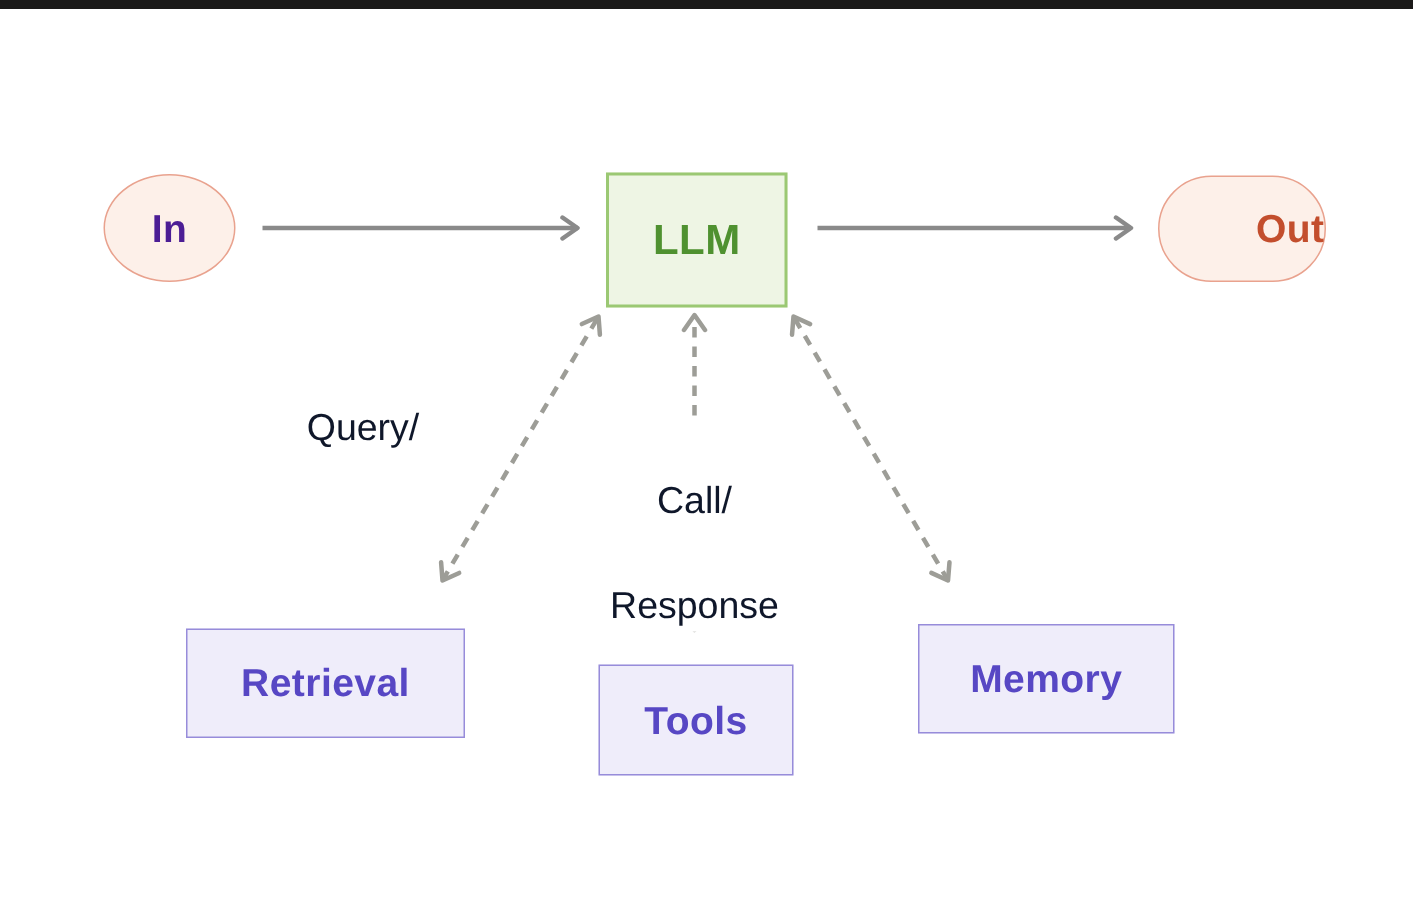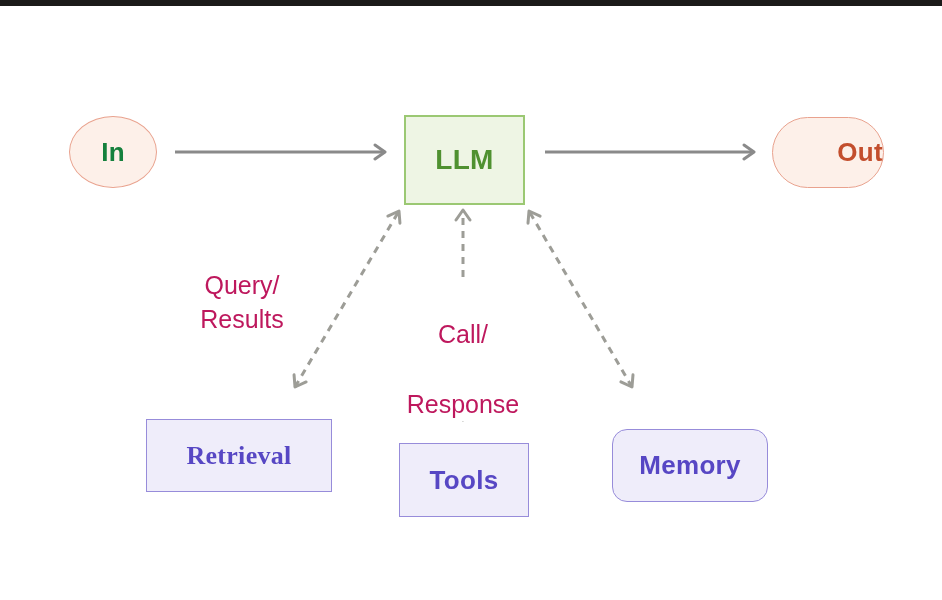--- a/index.html
+++ b/index.html
@@ -16,43 +16,43 @@
   .canvas{position:absolute;left:0;top:0;width:942px;height:600px;}
   .arrows-layer{position:absolute;left:0;top:0;width:942px;height:600px;}
 
   .node{
     position:absolute;display:flex;align-items:center;justify-content:center;
     box-sizing:border-box;font-weight:bold;letter-spacing:.3px;
   }
   .node-in{
     left:69px;top:116px;width:88px;height:72px;
     background:#fdf0e9;border:1.5px solid #e9a28e;border-radius:50%;
-    color:#15803d;font-size:26px;
+    color:#4c1d95;font-size:26px;
   }
   .node-out{
     left:772px;top:117px;width:112px;height:71px;
     background:#fdf0e9;border:1.5px solid #e9a28e;border-radius:36px;
     color:#c34e2d;font-size:26px;justify-content:flex-end;
   }
   .node-llm{
     left:404px;top:115px;width:121px;height:90px;
     background:#eef5e4;border:2px solid #9bc873;
     color:#4f9130;font-size:28px;
   }
   .node-module{
     background:#efedfa;border:1.5px solid #978cda;
     color:#5747c4;font-size:26px;
   }
-  .node-retrieval{left:146px;top:419px;width:186px;height:73px;font-family:Liberation Serif, serif;}
+  .node-retrieval{left:124px;top:419px;width:186px;height:73px;}
   .node-tools{left:399px;top:443px;width:130px;height:74px;}
-  .node-memory{left:612px;top:429px;width:156px;height:73px;border-radius:15px;}
+  .node-memory{left:612px;top:416px;width:171px;height:73px;}
 
   .edge-label{
     position:absolute;width:180px;text-align:center;
-    color:#be185d;font-size:25px;line-height:34px;font-weight:500;
+    color:#0f172a;font-size:25px;line-height:34px;font-weight:500;
   }
   .edge-label span{display:block;}
   .label-retrieval{left:152px;top:268px;}
   .label-tools{left:373px;top:281px;}
   .label-tools span{background:#ffffff;display:inline-block;padding:0 6px;margin-top:36px;}
   .label-tools span{display:block;}
   .label-tools{background:#ffffff;}
   .label-memory{left:583px;top:268px;}
 </style>
 </head>
@@ -90,21 +90,20 @@
   <div class="node node-llm">
     <span>LLM</span>
   </div>
 
   <div class="node node-out">
     <span>Out</span>
   </div>
 
   <div class="edge-label label-retrieval">
     <span>Query/</span>
-    <span>Results</span>
   </div>
 
   <div class="edge-label label-tools">
     <span>Call/</span>
     <span>Response</span>
   </div>
 
 
   <div class="node node-module node-retrieval">
     <span>Retrieval</span>

